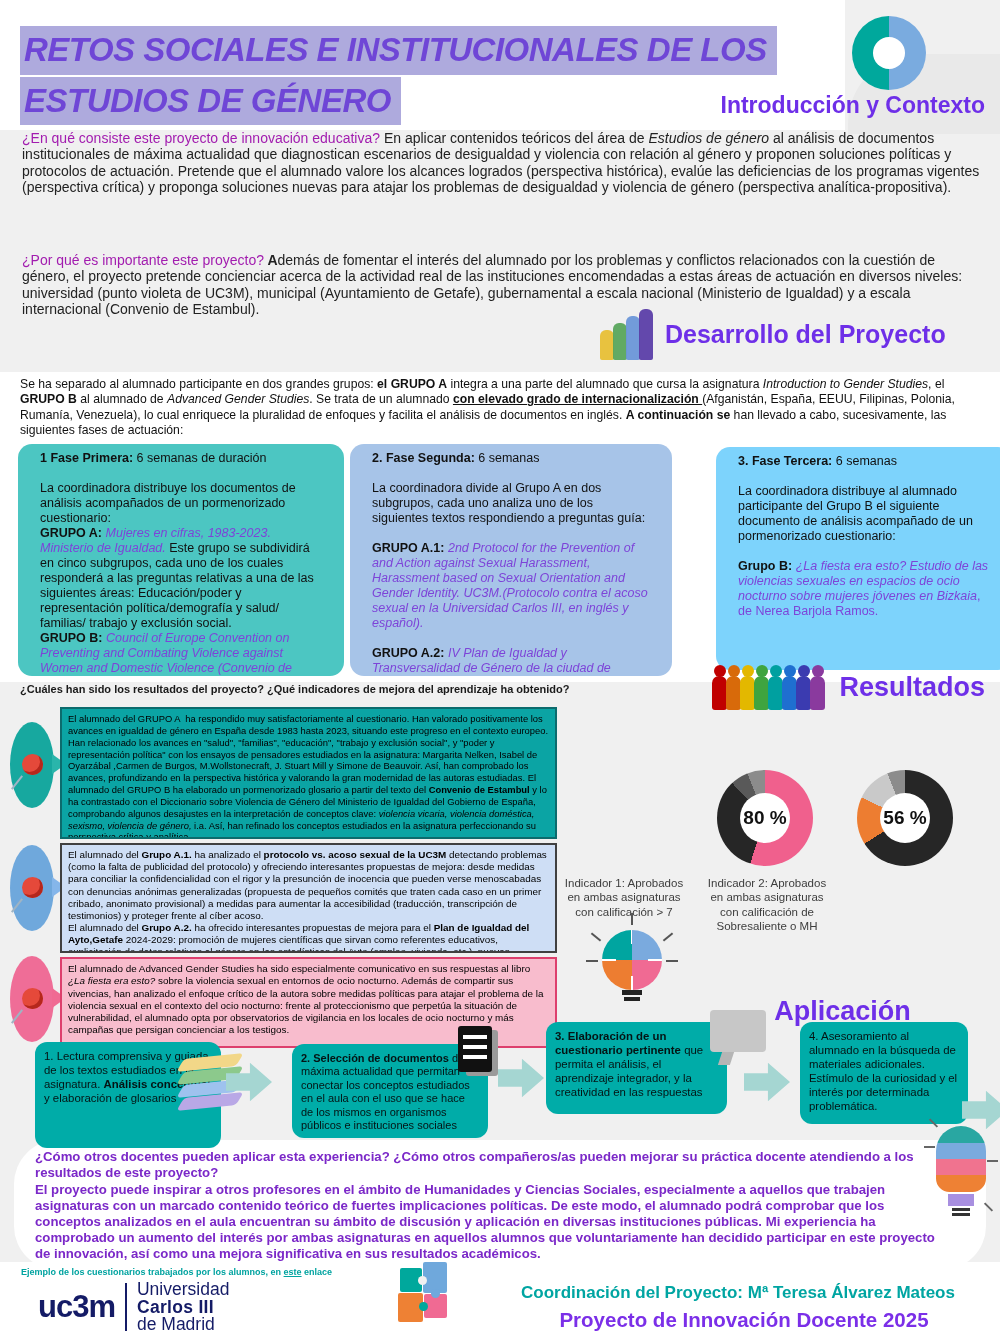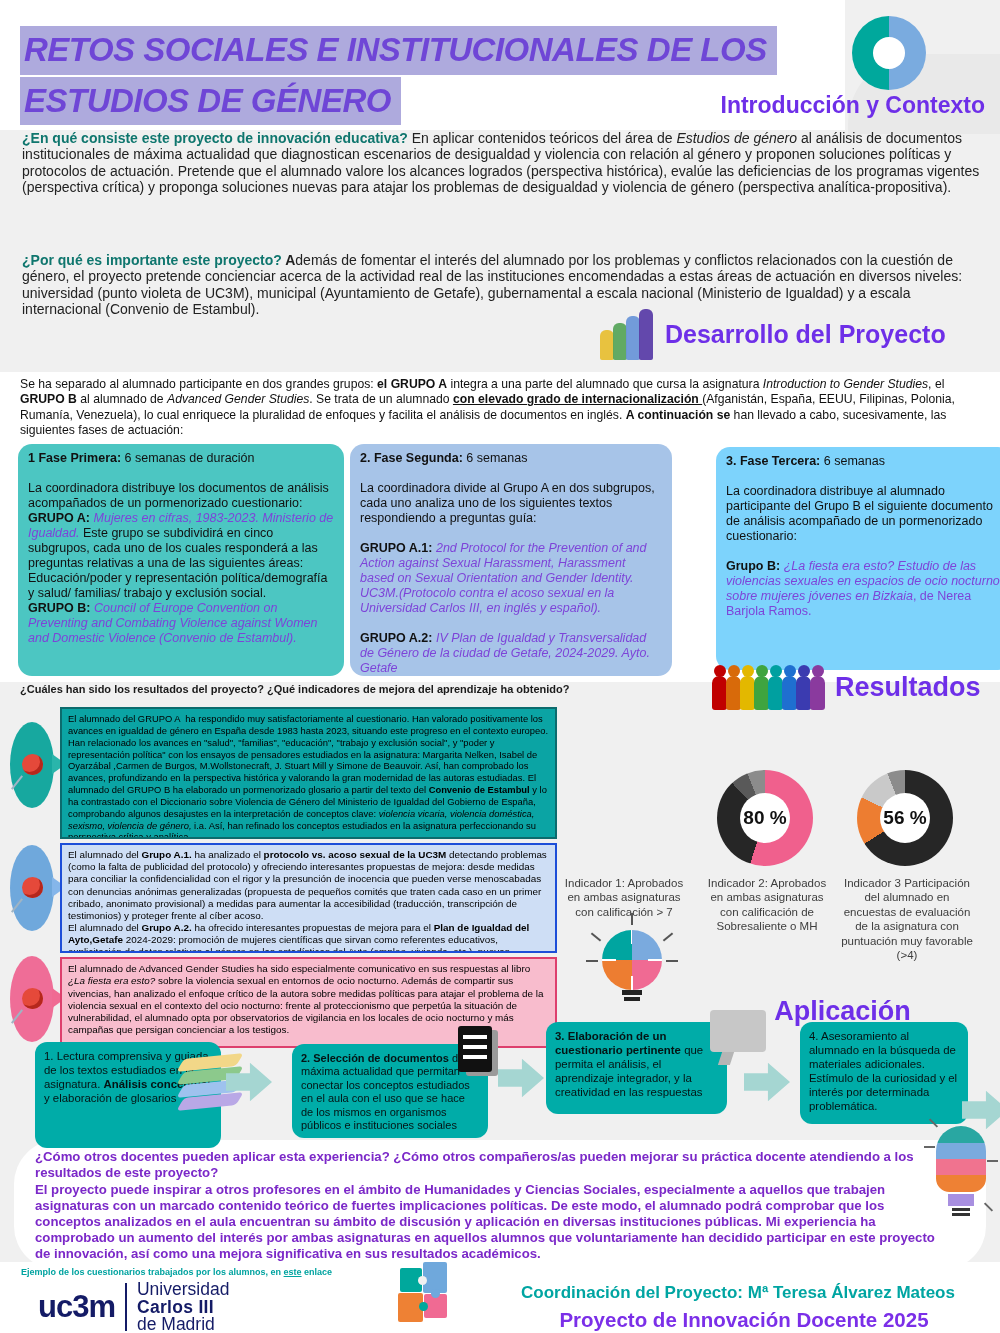--- a/index.html
+++ b/index.html
@@ -18,48 +18,48 @@
 .sec-head{font-weight:800;color:#6e2fe8}
 .intro-head{left:610px;top:92px;width:375px;font-size:23px;text-align:right}
 
 .donut-icon{left:852px;top:16px;width:74px;height:74px;border-radius:50%;background:linear-gradient(90deg,#00a89c 50%,#7aabdf 50%)}
 .donut-icon::after{content:"";position:absolute;inset:21px;border-radius:50%;background:#fff}
 
 .para{color:#222;font-size:14px;line-height:1.17}
 .p1{left:22px;top:130px;width:962px}
 .p2{left:22px;top:252px;width:962px}
 .s-b{font-weight:700}
-.s-bp{font-weight:700;color:#0f766e}
+.s-bp{font-weight:400;color:#a21caf}
 .s-i{font-style:italic}
 .s-ip{font-style:italic;color:#7d44d8}
 .s-p{color:#7d44d8}
 .s-bu{font-weight:700;text-decoration:underline}
 
 .bars-icon{left:600px;top:308px;width:64px;height:52px}
 .bars-icon i{position:absolute;bottom:0;width:14px;border-radius:6px 6px 2px 2px;opacity:.95}
 .bars-icon i:nth-child(1){left:0;height:30px;background:#e7bf35}
 .bars-icon i:nth-child(2){left:13px;height:37px;background:#58a55c}
 .bars-icon i:nth-child(3){left:26px;height:44px;background:#6a96d8}
 .bars-icon i:nth-child(4){left:39px;height:51px;background:#5b3ea8}
 .des-head{left:665px;top:320px;width:320px;font-size:25px;text-align:left}
 .des-intro{left:20px;top:377px;width:964px;font-size:12.2px;line-height:1.27;color:#111;white-space:pre-wrap}
 
-.phase{top:444px;height:232px;border-radius:14px;padding:7px 10px;font-size:12.5px;line-height:1.2;color:#111;white-space:pre-wrap;overflow:hidden}
+.phase{top:444px;height:232px;border-radius:14px;padding:7px 22px;font-size:12.5px;line-height:1.2;color:#111;white-space:pre-wrap;overflow:hidden}
 .ph1{left:18px;width:326px;background:#4cc6c2}
 .ph2{left:350px;width:322px;background:#a7c4e8}
 .ph3{left:716px;top:447px;height:223px;width:296px;background:#7dd3fc}
 
 .res-q{left:20px;top:683px;width:690px;font-size:11px;font-weight:700;color:#1a1a1a}
-.res-head{left:835px;top:672px;width:150px;font-size:27px;text-align:left}
+.res-head{left:835px;top:672px;width:150px;font-size:27px;text-align:right}
 .crowd{left:712px;top:664px;width:122px;height:46px}
 .crowd i{position:absolute;top:12px;width:15px;height:34px;border-radius:7px 7px 3px 3px}
 .crowd i::before{content:"";position:absolute;top:-11px;left:1.5px;width:12px;height:12px;border-radius:50%;background:inherit}
 .rbox{left:60px;width:497px;color:#000;padding:4px 6px;overflow:hidden;white-space:pre-wrap}
 .rb1{top:707px;height:132px;background:#0ba4a4;border:2px solid #0c6b6d;font-size:9.4px;line-height:1.26}
-.rb2{top:843px;height:110px;background:#cedef5;border:2px solid #1d4ed8;font-size:9.9px;line-height:1.23}
+.rb2{top:843px;height:110px;background:#cedef5;border:2px solid #404040;font-size:9.9px;line-height:1.23}
 .rb3{top:957px;height:91px;background:#f8bccd;border:2px solid #dd3f6d;font-size:9.9px;line-height:1.24}
 
 .pin{width:58px;height:92px}
 .pin .ell{position:absolute;left:2px;top:0;width:44px;height:86px;border-radius:50%}
 .pin .head{position:absolute;left:14px;top:32px;width:21px;height:21px;border-radius:50%;background:#e5493a;box-shadow:inset -3px -3px 0 #b5271c}
 .pin .needle{position:absolute;left:8px;top:52px;width:2px;height:17px;background:#9fb4c4;transform:rotate(38deg)}
 .pin .arr{position:absolute;left:44px;top:32px;width:0;height:0;border-top:10px solid transparent;border-bottom:10px solid transparent}
 
 .donut{width:96px;height:96px;border-radius:50%}
 .donut::after{content:"";position:absolute;inset:23px;border-radius:50%;background:#fff}
@@ -206,21 +206,20 @@
   <div class="abs rbox rb3"><span>El alumnado de Advanced Gender Studies ha sido especialmente comunicativo en sus respuestas al libro </span><span class="s-i">¿La fiesta era esto?</span><span> sobre la violencia sexual en entornos de ocio nocturno. Además de compartir sus vivencias, han analizado el enfoque crítico de la autora sobre medidas políticas para atajar el problema de la violencia sexual en el contexto del ocio nocturno: frente al proteccionismo que perpetúa la situación de vulnerabilidad, el alumnado opta por observatorios de vigilancia en los locales de ocio nocturno y más campañas que persigan concienciar a los testigos.</span></div>
 
   <div class="abs donut" style="left: 717px; top: 770px; background: conic-gradient(rgb(240, 96, 141) 0%, rgb(240, 96, 141) 55%, rgb(38, 38, 38) 55%, rgb(38, 38, 38) 88%, rgb(89, 89, 89) 88%, rgb(89, 89, 89) 94%, rgb(140, 140, 140) 94%, rgb(140, 140, 140) 100%);">
     <span class="val">80 %</span>
   </div>
   <div class="abs donut" style="left: 857px; top: 770px; background: conic-gradient(rgb(38, 38, 38) 0%, rgb(38, 38, 38) 66%, rgb(237, 125, 49) 66%, rgb(237, 125, 49) 82%, rgb(201, 201, 201) 82%, rgb(201, 201, 201) 94%, rgb(140, 140, 140) 94%, rgb(140, 140, 140) 100%);">
     <span class="val">56 %</span>
   </div>
   <div class="abs ind-label" style="left:558px;top:876px;width:132px">Indicador 1: Aprobados en ambas asignaturas con calificación &gt; 7</div>
   <div class="abs ind-label" style="left:700px;top:876px;width:134px">Indicador 2: Aprobados en ambas asignaturas con calificación de Sobresaliente o MH</div>
-  <div class="abs ind-label" style="left:838px;top:876px;width:138px">Indicador 3 Participación del alumnado en encuestas de evaluación de la asignatura con puntuación muy favorable (&gt;4)</div>
 
   <div class="abs qbulb">
     <span class="globe"></span>
       <span class="neck"></span>
       <span class="neck2"></span>
     <span class="ray" style="left:-2px;top:14px;transform:rotate(40deg)"></span>
     <span class="ray" style="right:-2px;top:14px;transform:rotate(-40deg)"></span>
     <span class="ray" style="left:-6px;top:38px"></span>
     <span class="ray" style="right:-6px;top:38px"></span>
     <span class="ray" style="left:34px;top:-4px;transform:rotate(90deg)"></span>

